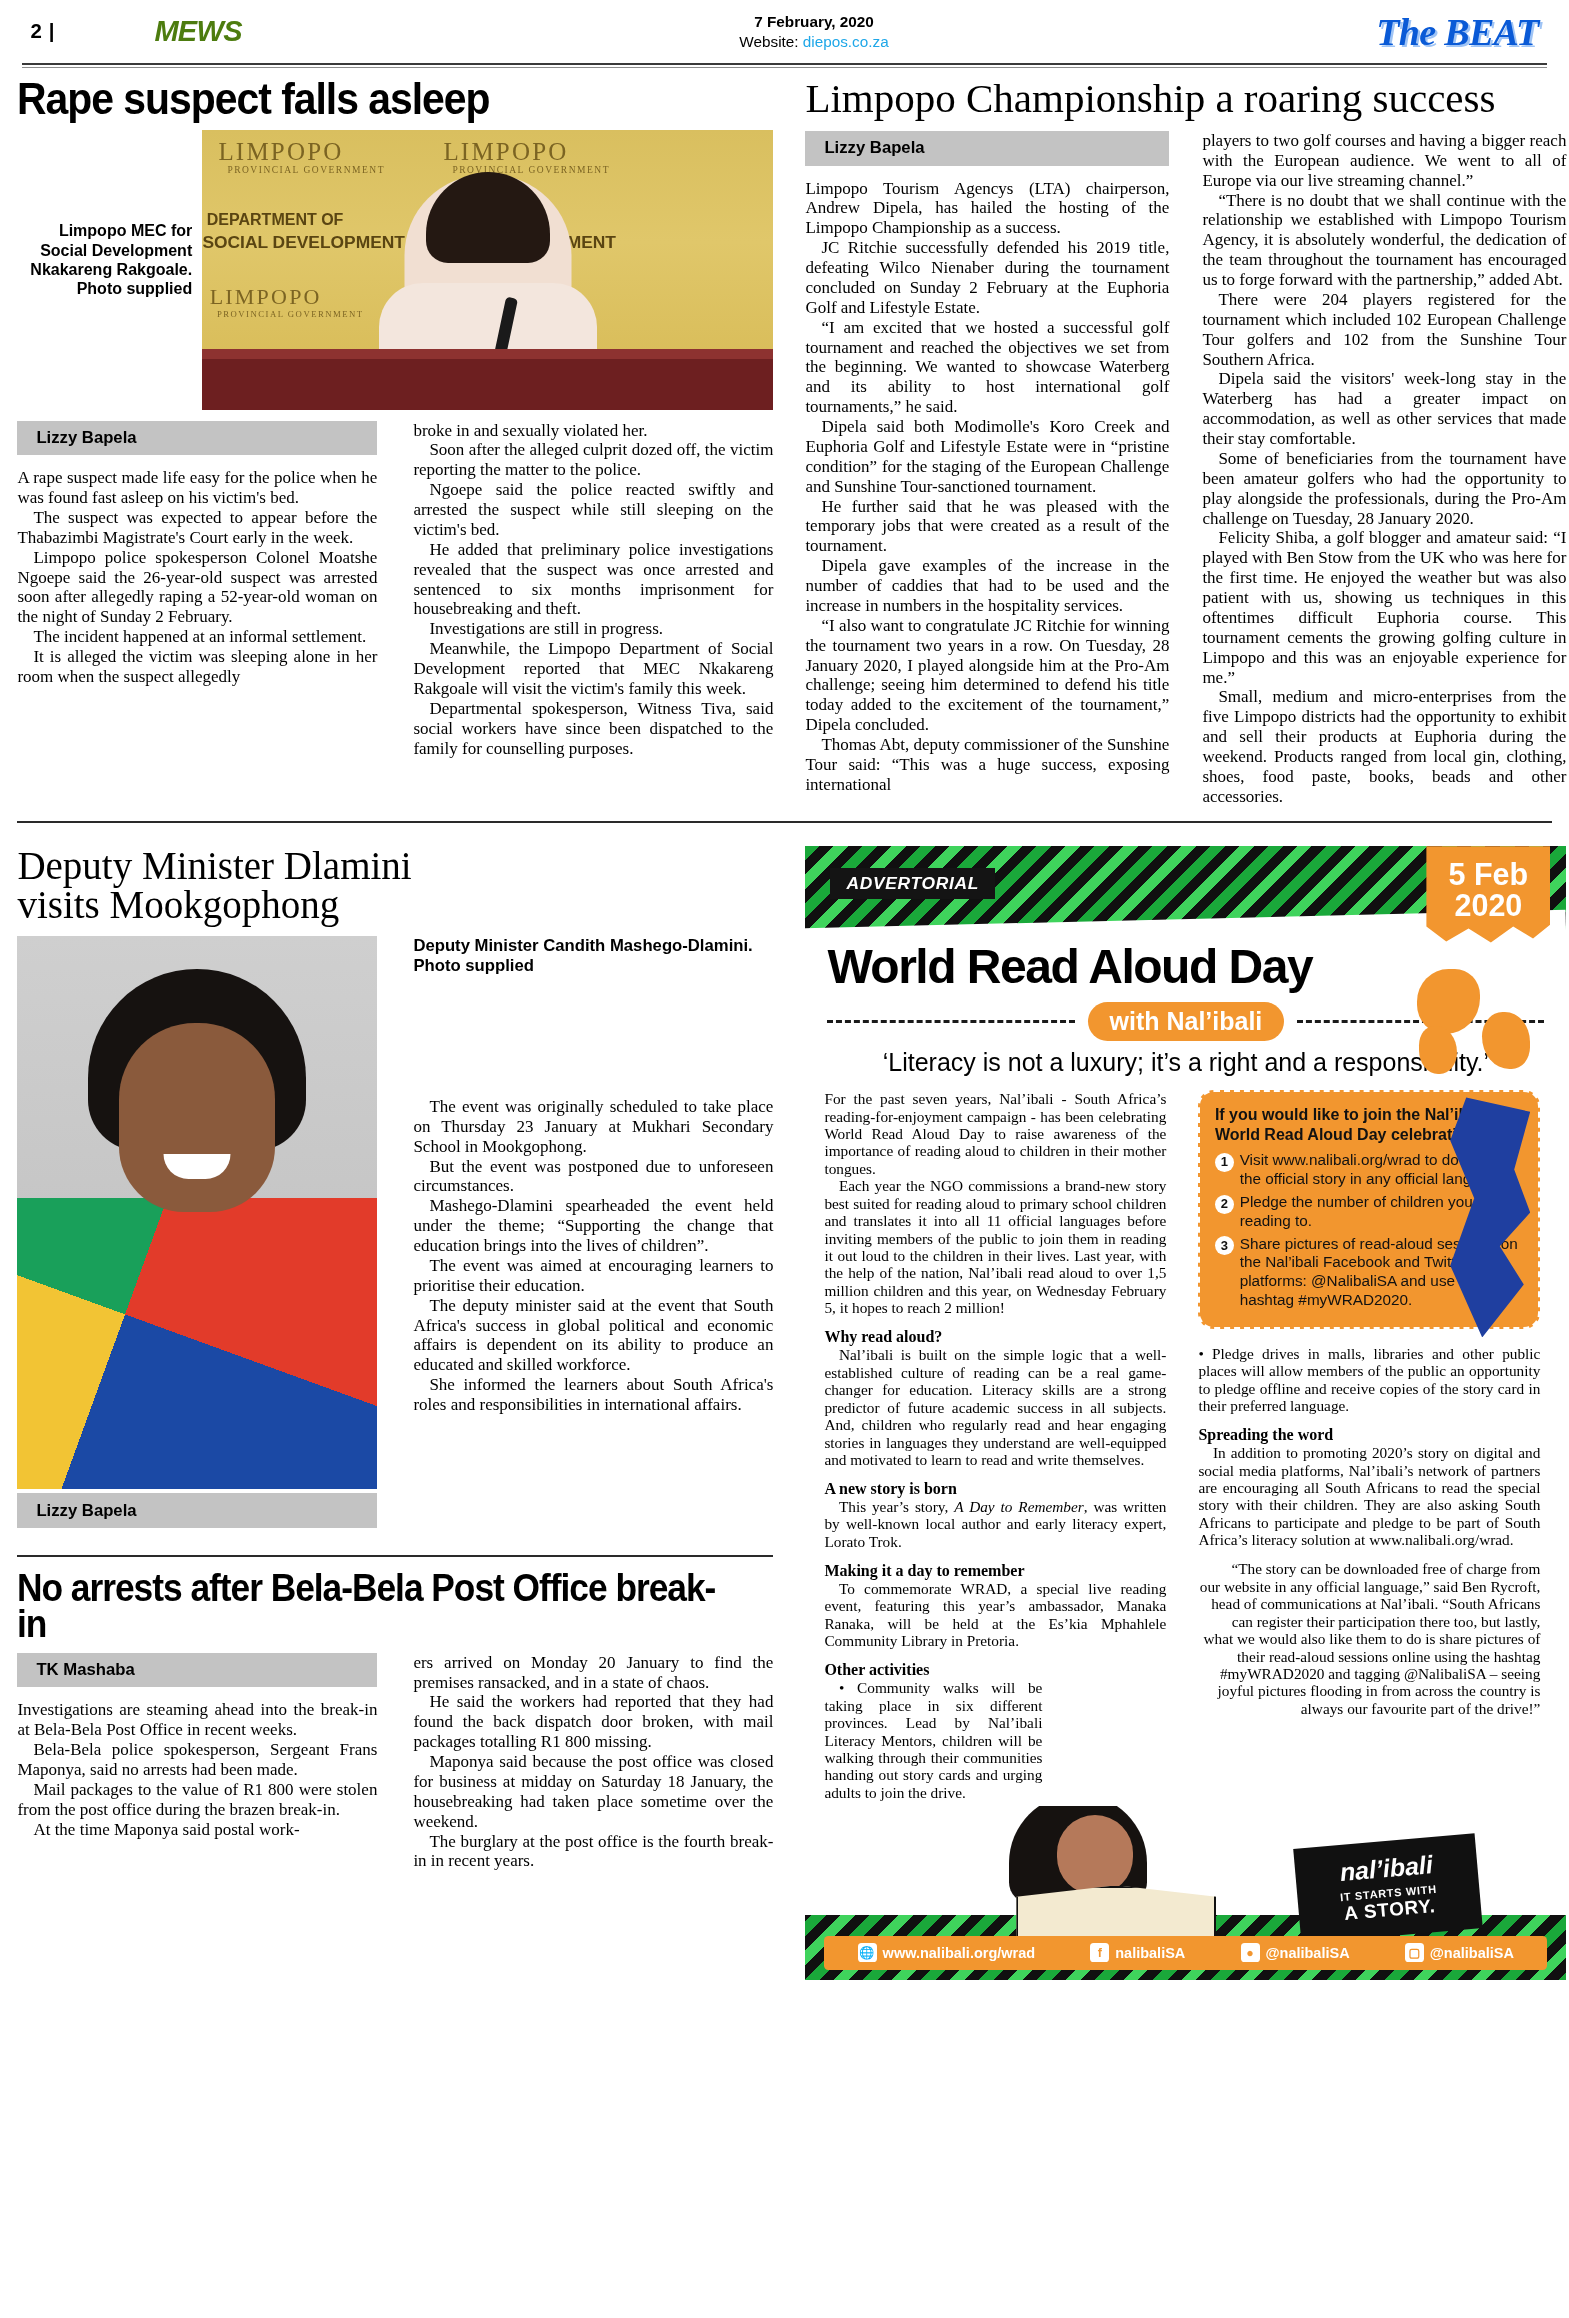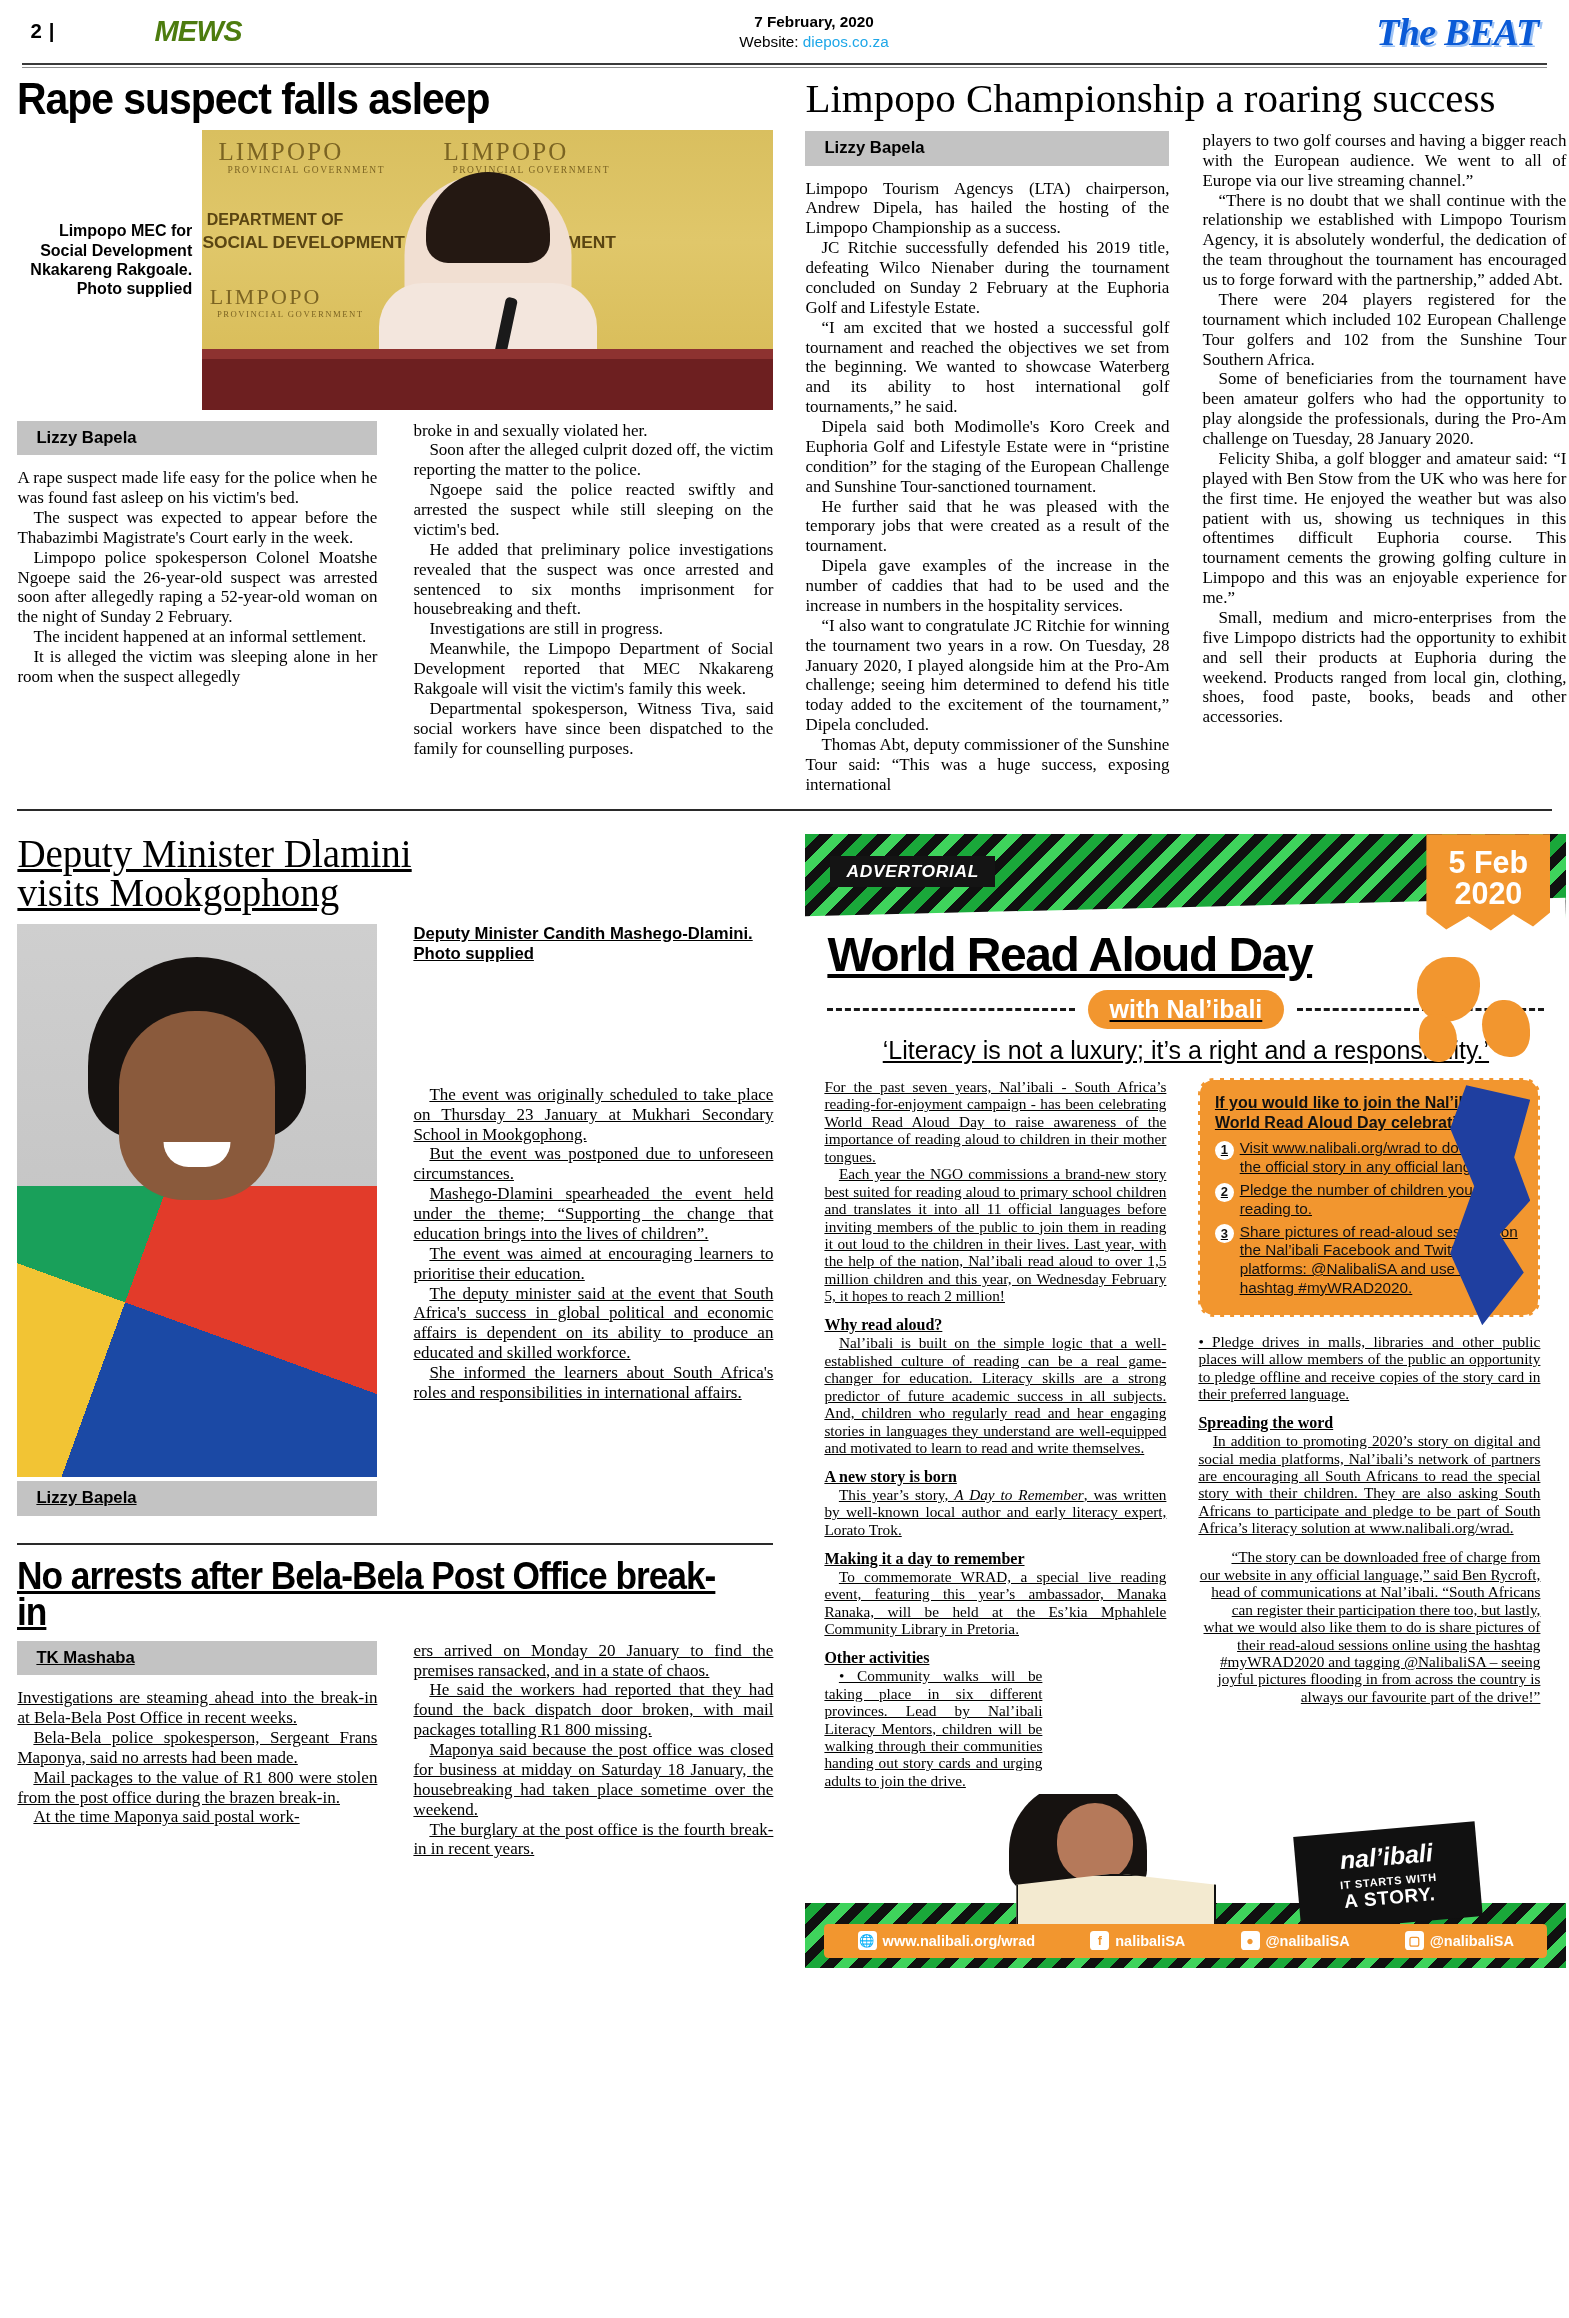--- a/index.html
+++ b/index.html
@@ -47,21 +47,21 @@
   .story1-cols{display:flex;}
   .c{width:360px;}
   .gut{width:36px;}
 
   
   .golf-cols{display:flex;}
   .gc{width:364px;}
   .ggut{width:33px;}
 
   
-  .bottom-region{display:flex;margin-top:23px;text-decoration:underline;}
+  .bottom-region{display:flex;margin-top:23px;}
   .left-bottom{width:756px;}
   .right-bottom{width:761px;}
 
   .photo2{width:360px;height:553px;background:#d7d7d7;position:relative;overflow:hidden;margin-bottom:4.4px;}
   .p2-bg{position:absolute;inset:0;background:linear-gradient(180deg,#cfcfcf,#bdbdbd);}
   .p2-hair{position:absolute;left:50%;top:33px;transform:translateX(-50%);width:218px;height:182px;background:#161210;border-radius:109px 109px 51px 51px;}
   .p2-face{position:absolute;left:50%;top:87px;transform:translateX(-50%);width:156px;height:189px;background:#8a5a3c;border-radius:76px 76px 65px 65px;}
   .p2-smile{position:absolute;left:50%;top:218px;transform:translateX(-50%);width:67px;height:25px;background:#fff;border-radius:0 0 33px 33px;}
   .p2-body{position:absolute;left:0;right:0;bottom:0;height:291px;
      background:
@@ -209,20 +209,21 @@
             <p>“I also want to congratulate JC Ritchie for winning the tournament two years in a row. On Tuesday, 28 January 2020, I played alongside him at the Pro-Am challenge; seeing him determined to defend his title today added to the excitement of the tournament,” Dipela concluded.</p>
             <p>Thomas Abt, deputy commissioner of the Sunshine Tour said: “This was a huge success, exposing international</p>
           </div>
         </div>
         <div class="ggut"></div>
         <div class="gc">
           <div class="body">
             <p class="first">players to two golf courses and having a bigger reach with the European audience. We went to all of Europe via our live streaming channel.”</p>
             <p>“There is no doubt that we shall continue with the relationship we established with Limpopo Tourism Agency, it is absolutely wonderful, the dedication of the team throughout the tournament has encouraged us to forge forward with the partnership,” added Abt.</p>
             <p>There were 204 players registered for the tournament which included 102 European Challenge Tour golfers and 102 from the Sunshine Tour Southern Africa.</p>
+            <p>Dipela said the visitors' week-long stay in the Waterberg has had a greater impact on accommodation, as well as other services that made their stay comfortable.</p>
             <p>Some of beneficiaries from the tournament have been amateur golfers who had the opportunity to play alongside the professionals, during the Pro-Am challenge on Tuesday, 28 January 2020.</p>
             <p>Felicity Shiba, a golf blogger and amateur said: “I played with Ben Stow from the UK who was here for the first time. He enjoyed the weather but was also patient with us, showing us techniques in this oftentimes difficult Euphoria course. This tournament cements the growing golfing culture in Limpopo and this was an enjoyable experience for me.”</p>
             <p>Small, medium and micro-enterprises from the five Limpopo districts had the opportunity to exhibit and sell their products at Euphoria during the weekend. Products ranged from local gin, clothing, shoes, food paste, books, beads and other accessories.</p>
           </div>
         </div>
       </div>
     </div>
   </div>
 
   <div class="hrule"></div>

